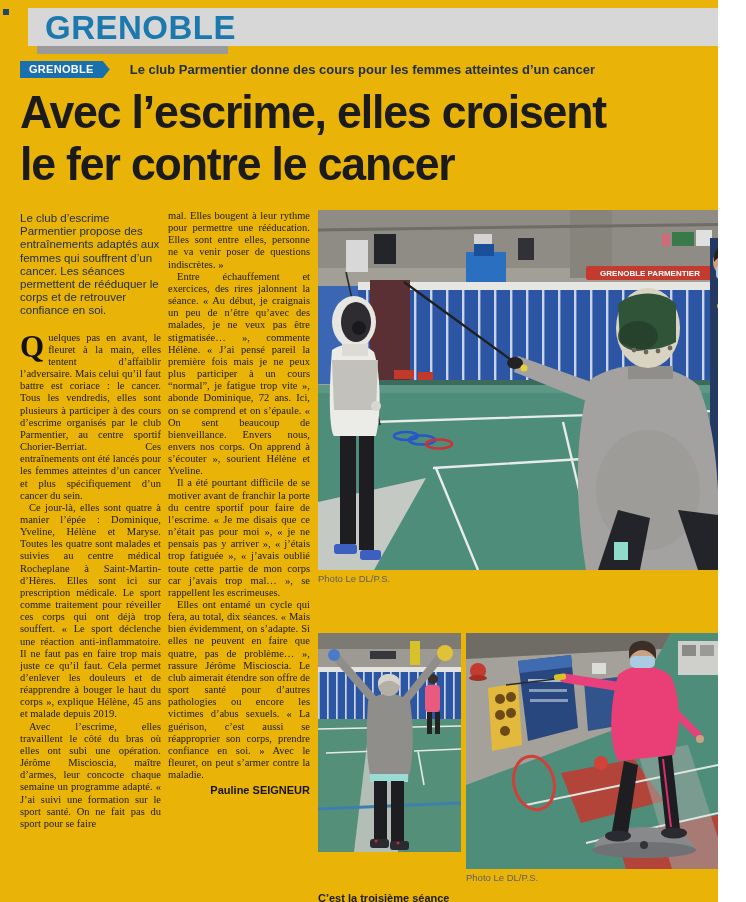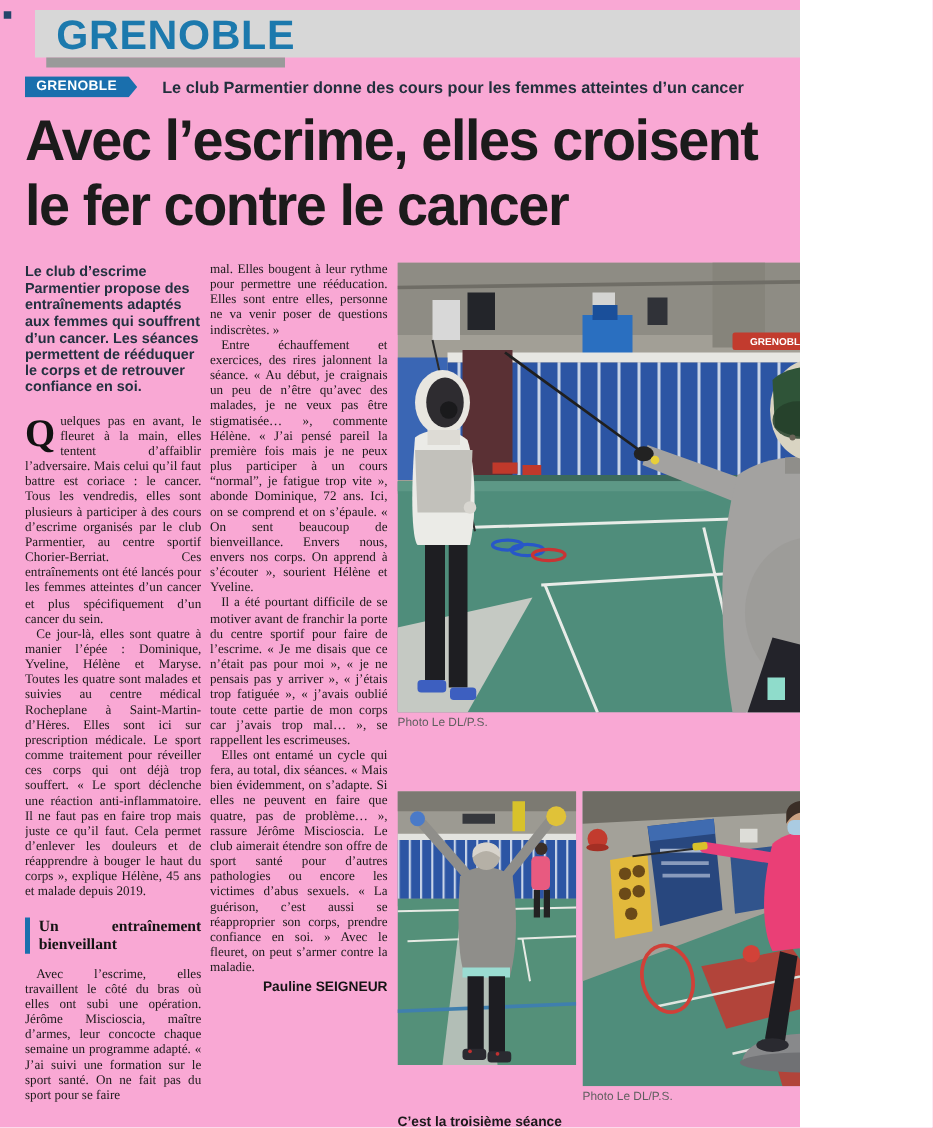--- a/index.html
+++ b/index.html
@@ -1,16 +1,16 @@
 <!DOCTYPE html>
 <html lang="fr"><head>
 <meta charset="utf-8">
 <style>
   html,body{margin:0;padding:0;background:#fff;}
-  .page{position:relative;width:640px;height:902px;background:#f9a8d4;
+  .page{position:relative;width:718px;height:902px;background:#eab308;
         font-family:"Liberation Sans",sans-serif;overflow:hidden;}
 
   
   .corner-mark{position:absolute;left:3px;top:9px;width:6px;height:6px;background:#23456a;}
   .masthead{position:absolute;left:28px;top:8px;width:718px;height:38px;background:#d7d7d7;}
   .masthead .title{position:absolute;left:17px;top:1px;font-size:33px;font-weight:bold;
         color:#1c79ad;letter-spacing:.5px;line-height:38px;}
   .masthead-underline{position:absolute;left:37px;top:46px;width:191px;height:8px;background:#9a9a9a;}
 
   
@@ -22,21 +22,21 @@
 
   
   .headline{position:absolute;left:20px;top:86px;width:726px;font-size:46px;line-height:52px;
         font-weight:bold;color:#1b1b1b;letter-spacing:-1.2px;white-space:pre-line;
         transform:scaleX(.97);transform-origin:left top;}
 
   
   .col{position:absolute;top:210px;overflow:hidden;}
   .col1{left:20px;width:141px;height:692px;}
   .col2{left:168px;width:142px;height:692px;}
-  .standfirst{font-size:11.5px;line-height:13.2px;font-weight:bold;color:#223140;margin:2px 0 14px 0;}
+  .standfirst{font-size:11.5px;line-height:13.2px;font-weight:normal;color:#223140;margin:2px 0 14px 0;}
   .body-text{font-family:"Liberation Serif",serif;font-size:10.5px;line-height:12.15px;
         text-align:justify;color:#1b1b1b;}
   .body-text p{margin:0;}
   .body-text p.indent{text-indent:9px;}
   .dropcap{float:left;font-family:"Liberation Serif",serif;font-weight:bold;font-size:31px;
         line-height:25px;padding:2px 4px 0 0;color:#111;}
   .subhead{display:flex;margin:13px 0 11px 0;}
   .subhead .bar{width:4px;background:#1a6fad;margin-right:7px;flex:none;}
   .subhead .txt{font-size:12.5px;line-height:14.5px;font-weight:bold;color:#141414;}
   .byline{text-align:right;font-family:"Liberation Sans",sans-serif;font-size:11px;
@@ -69,24 +69,20 @@
   </div>
 
   <h1 class="headline" style="margin:0;">Avec l’escrime, elles croisent
 le fer contre le cancer</h1>
 
   <div class="col col1">
     <div class="standfirst">Le club d’escrime Parmentier propose des entraînements adaptés aux femmes qui souffrent d’un cancer. Les séances permettent de rééduquer le corps et de retrouver confiance en soi.</div>
     <div class="body-text">
       <p><span class="dropcap">Q</span><span>uelques pas en avant, le fleuret à la main, elles tentent d’affaiblir l’adversaire. Mais celui qu’il faut battre est coriace : le cancer. Tous les vendredis, elles sont plusieurs à participer à des cours d’escrime organisés par le club Parmentier, au centre sportif Chorier-Berriat. Ces entraînements ont été lancés pour les femmes atteintes d’un cancer et plus spécifiquement d’un cancer du sein.</span></p>
       <p class="indent">Ce jour-là, elles sont quatre à manier l’épée : Dominique, Yveline, Hélène et Maryse. Toutes les quatre sont malades et suivies au centre médical Rocheplane à Saint-Martin-d’Hères. Elles sont ici sur prescription médicale. Le sport comme traitement pour réveiller ces corps qui ont déjà trop souffert. « Le sport déclenche une réaction anti-inflammatoire. Il ne faut pas en faire trop mais juste ce qu’il faut. Cela permet d’enlever les douleurs et de réapprendre à bouger le haut du corps », explique Hélène, 45 ans et malade depuis 2019.</p>
-      <div class="subhead">
-        <div class="bar"></div>
-        <div class="txt">Un entraînement bienveillant</div>
-      </div>
       <p class="indent">Avec l’escrime, elles travaillent le côté du bras où elles ont subi une opération. Jérôme Miscioscia, maître d’armes, leur concocte chaque semaine un programme adapté. « J’ai suivi une formation sur le sport santé. On ne fait pas du sport pour se faire</p>
     </div>
   </div>
 
   <div class="col col2">
     <div class="body-text">
       <p>mal. Elles bougent à leur rythme pour permettre une rééducation. Elles sont entre elles, personne ne va venir poser de questions indiscrètes. »</p>
       <p class="indent">Entre échauffement et exercices, des rires jalonnent la séance. « Au début, je craignais un peu de n’être qu’avec des malades, je ne veux pas être stigmatisée… », commente Hélène. « J’ai pensé pareil la première fois mais je ne peux plus participer à un cours “normal”, je fatigue trop vite », abonde Dominique, 72 ans. Ici, on se comprend et on s’épaule. « On sent beaucoup de bienveillance. Envers nous, envers nos corps. On apprend à s’écouter », sourient Hélène et Yveline.</p>
       <p class="indent">Il a été pourtant difficile de se motiver avant de franchir la porte du centre sportif pour faire de l’escrime. « Je me disais que ce n’était pas pour moi », « je ne pensais pas y arriver », « j’étais trop fatiguée », « j’avais oublié toute cette partie de mon corps car j’avais trop mal… », se rappellent les escrimeuses.</p>
       <p class="indent">Elles ont entamé un cycle qui fera, au total, dix séances. « Mais bien évidemment, on s’adapte. Si elles ne peuvent en faire que quatre, pas de problème… », rassure Jérôme Miscioscia. Le club aimerait étendre son offre de sport santé pour d’autres pathologies ou encore les victimes d’abus sexuels. « La guérison, c’est aussi se réapproprier son corps, prendre confiance en soi. » Avec le fleuret, on peut s’armer contre la maladie.</p>

